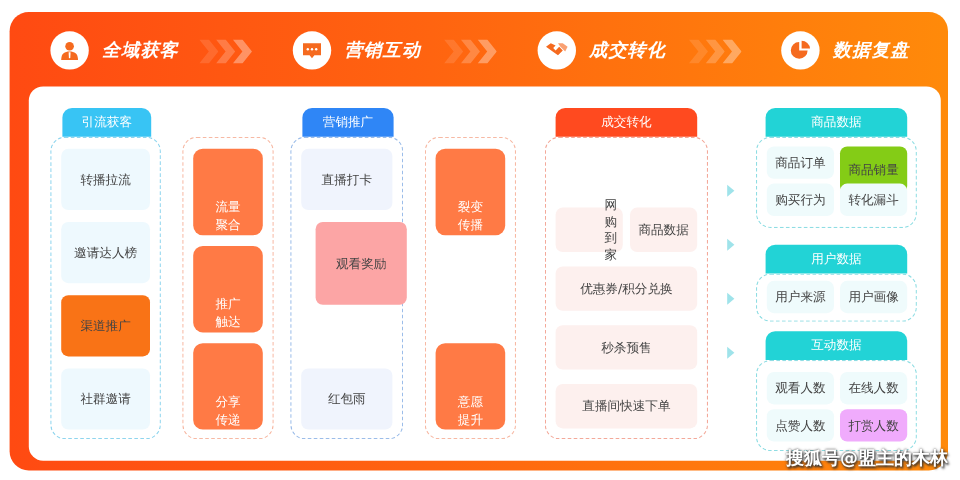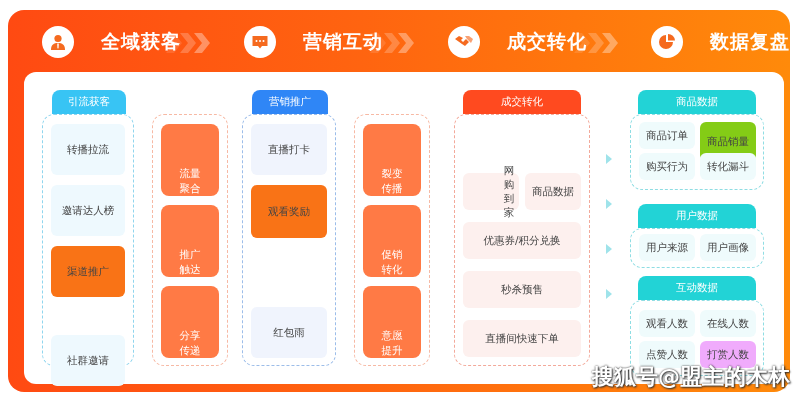--- a/index.html
+++ b/index.html
@@ -10,21 +10,21 @@
     position: absolute; left: 8px; top: 10px; width: 782px; height: 382px;
     border-radius: 16px;
     background: linear-gradient(90deg, #ff4a12 0%, #ff6410 45%, #ff8a0a 100%);
   }
   .header { position: absolute; left: 0; top: 0; width: 100%; height: 62px; }
   .stage { position: absolute; top: 15px; height: 34px; display: flex; align-items: center; }
   .stage-icon {
     width: 32px; height: 32px; border-radius: 50%; background: #fff;
     display: flex; align-items: center; justify-content: center;
   }
-  .stage-label { color: #fff; font-size: 19px; font-weight: bold; margin-left: 27px; letter-spacing: 1px; }
+  .stage-label { color: #fff; font-size: 15px; font-weight: bold; margin-left: 11px; letter-spacing: 1px; font-style: italic; }
   .chevrons { position: absolute; top: 23px; display: flex; }
   .chev { width: 16px; height: 20px; margin-right: -2px; }
 
   .panel {
     position: absolute; left: 16px; top: 62px; width: 760px; height: 312px;
     background: #fff; border-radius: 12px;
   }
 
   .col-title {
     position: absolute; height: 24px; border-radius: 8px 8px 0 0;
@@ -41,21 +41,21 @@
     position: absolute; border-radius: 8px; background: #ff7a45; color: #fff;
     font-size: 10.5px; line-height: 15px; display: flex; align-items: flex-end; justify-content: center;
     text-align: center; width: 58px; height: 72px;
   }
   .tri {
     position: absolute; width: 0; height: 0;
     border-top: 5px solid transparent; border-bottom: 5px solid transparent;
     border-left: 6px solid #9fe3ea;
   }
   .watermark {
-    position: absolute; right: 10px; bottom: 8px; font-size: 22px; color: #fff; font-weight: bold;
+    position: absolute; right: 10px; bottom: 8px; font-size: 15px; color: #fff; font-weight: bold;
     text-shadow: 0 0 2px #333, 1px 1px 2px #333;
   }
 </style>
 </head>
 <body>
 
 <div class="frame">
   <div class="header">
 
     <div class="stage" style="left:34px;">
@@ -135,48 +135,45 @@
     </div>
   </div>
 
   <div class="panel">
 
     <div class="col-title" style="left:28px; top:18px; width:74px; background:#38c4f4;">引流获客</div>
     <div class="group" style="left:18px; top:42px; width:92px; height:252px; border-color:#8fd5ee;">
       <div class="item" style="left:8px; top:9px; width:74px; height:51px; background:#eef9fe;">转播拉流</div>
       <div class="item" style="left:8px; top:70px; width:74px; height:51px; background:#eef9fe;">邀请达人榜</div>
       <div class="item" style="left:8px; top:131px; width:74px; height:51px; background:#f97316;">渠道推广</div>
-      <div class="item" style="left:8px; top:192px; width:74px; height:51px; background:#eef9fe;margin-top:28px;">社群邀请</div>
+      <div class="item" style="left:8px; top:192px; width:74px; height:51px; background:#eef9fe;">社群邀请</div>
     </div>
 
     <div class="group" style="left:128px; top:42px; width:76px; height:252px; border-color:#f7b9a4;">
       <div class="oitem" style="left:8px; top:9px;">
           <span><span>流量</span><br><span>聚合</span></span>
         </div>
       <div class="oitem" style="left:8px; top:90px;">
           <span><span>推广</span><br><span>触达</span></span>
         </div>
       <div class="oitem" style="left:8px; top:171px;">
           <span><span>分享</span><br><span>传递</span></span>
         </div>
     </div>
 
     <div class="col-title" style="left:228px; top:18px; width:76px; background:#2f86f6;">营销推广</div>
     <div class="group" style="left:218px; top:42px; width:94px; height:252px; border-color:#9cbde9;">
       <div class="item" style="left:8px; top:9px; width:76px; height:51px; background:#f0f4fd;">直播打卡</div>
-      <div class="item" style="left:8px; top:70px; width:76px; height:53px; background:#f97316;">观看奖励</div>
+      <div class="item" style="left:20px; top:70px; width:76px; height:69px; background:#fca5a5;">观看奖励</div>
       <div class="item" style="left:8px; top:192px; width:76px; height:51px; background:#f0f4fd;">红包雨</div>
     </div>
 
     <div class="group" style="left:330px; top:42px; width:76px; height:252px; border-color:#f7b9a4;">
       <div class="oitem" style="left:8px; top:9px;">
           <span><span>裂变</span><br><span>传播</span></span>
-        </div>
-      <div class="oitem" style="left:8px; top:90px;">
-          <span><span>促销</span><br><span>转化</span></span>
         </div>
       <div class="oitem" style="left:8px; top:171px;">
           <span><span>意愿</span><br><span>提升</span></span>
         </div>
     </div>
 
     <div class="col-title" style="left:439px; top:18px; width:118px; background:#ff4a1f;">成交转化</div>
     <div class="group" style="left:430px; top:42px; width:136px; height:252px; border-color:#f3a99a;">
       <div class="item" style="left:8px; top:58px; width:56px; height:37px; background:#fdf0ee;padding-left:36px;">网购到家</div>
       <div class="item" style="left:70px; top:58px; width:56px; height:37px; background:#fdf0ee;">商品数据</div>

